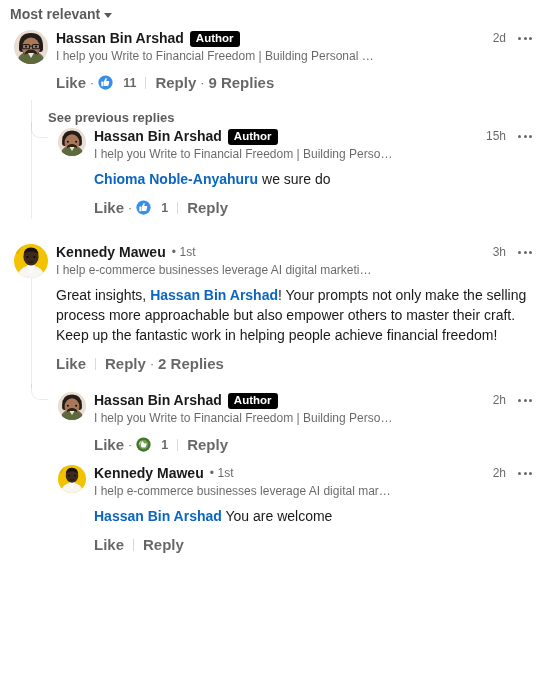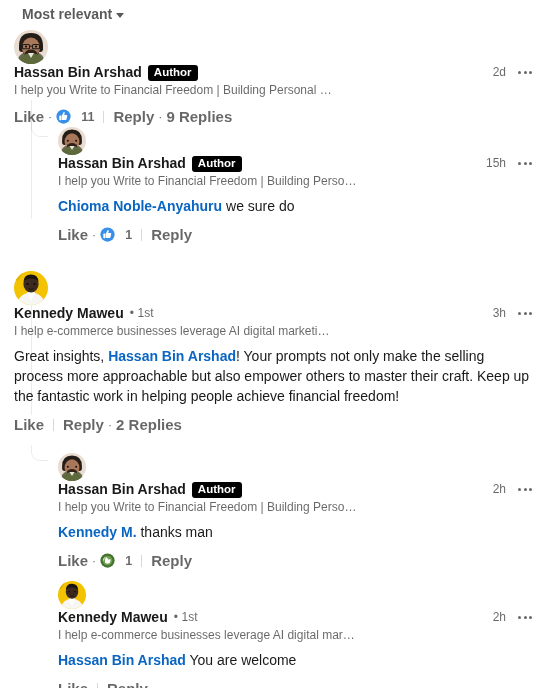--- a/index.html
+++ b/index.html
@@ -10,21 +10,21 @@
   body {
     width: 546px; height: 688px;
     font-family: "Liberation Sans", sans-serif;
     color: #000000e6;
     overflow: hidden;
     position: relative;
   }
 
   
   .sort-bar {
-    padding: 6px 0 4px 22px;
+    padding: 6px 0 4px 10px;
     display: flex; align-items: center;
   }
   .sort-btn {
     display: inline-flex; align-items: center; gap: 4px;
     background: none; border: 0; padding: 0;
     font-family: inherit;
     font-size: 14px; font-weight: 600;
     color: #000000a6;
     cursor: pointer;
   }
@@ -32,21 +32,21 @@
     width: 0; height: 0;
     border-left: 4.5px solid transparent;
     border-right: 4.5px solid transparent;
     border-top: 5px solid #000000a6;
     display: inline-block;
     margin-top: 2px;
   }
 
   
   .comment { position: relative; }
-  .comment-row { display: flex; padding: 4px 12px 0 14px; flex-direction: column; }
+  .comment-row { display: flex; padding: 4px 12px 0 14px; }
 
   .avatar {
     width: 34px; height: 34px; min-width: 34px;
     border-radius: 50%;
     overflow: hidden;
     position: relative;
     margin-right: 8px;
   }
   .avatar.small { width: 28px; height: 28px; min-width: 28px; }
 
@@ -242,20 +242,21 @@
         </button>
         <span class="vbar"></span>
         <button class="act">Reply</button>
         <span class="dotsep">·</span>
         <button class="act">9 Replies</button>
       </div>
     </div>
   </div>
 
   
+  <button class="see-prev">See previous replies</button>
 
   
   <div class="replies">
     <div class="reply">
       <div class="elbow" style="top:-4px;"></div>
       <div class="comment-row">
         <div class="avatar small">
           <svg viewBox="0 0 34 34">
             <rect width="34" height="34" fill="#e8ddd0"></rect>
             <ellipse cx="17" cy="30" rx="13" ry="9" fill="#6b6a5c"></ellipse>
@@ -395,23 +396,20 @@
             <div class="cmeta">
               <span class="ctime">2h</span>
               <button class="dots">
                 <i></i>
                   <i></i>
                   <i></i>
               </button>
             </div>
           </div>
 
-          <div class="ctext">
-            <span class="mention">Kennedy M.</span><span> thanks man</span>
-          </div>
 
           <div class="cactions">
             <button class="act">Like</button>
             <span class="dotsep">·</span>
             <button class="reactchip">
               <svg class="rx" viewBox="0 0 16 16">
                 <circle cx="8" cy="8" r="7.6" fill="#44712e"></circle>
                 <circle cx="8" cy="8" r="5.2" fill="#6c9e4d"></circle>
                 <path d="M5.2 8.8 Q5 6.2 6.6 4.8 Q7.4 4.2 7.8 5 L8.6 7 L10.6 6.6 Q11.6 6.5 11.3 7.6 L10.6 10.2 Q10.3 11.2 9.2 11.2 L6.6 11.2 Q5.4 11.2 5.2 8.8Z" fill="#ffffff"></path>
                 <path d="M3.6 8 Q4.1 5.6 5.6 4.4" stroke="#ffffff" stroke-width=".9" fill="none"></path>

